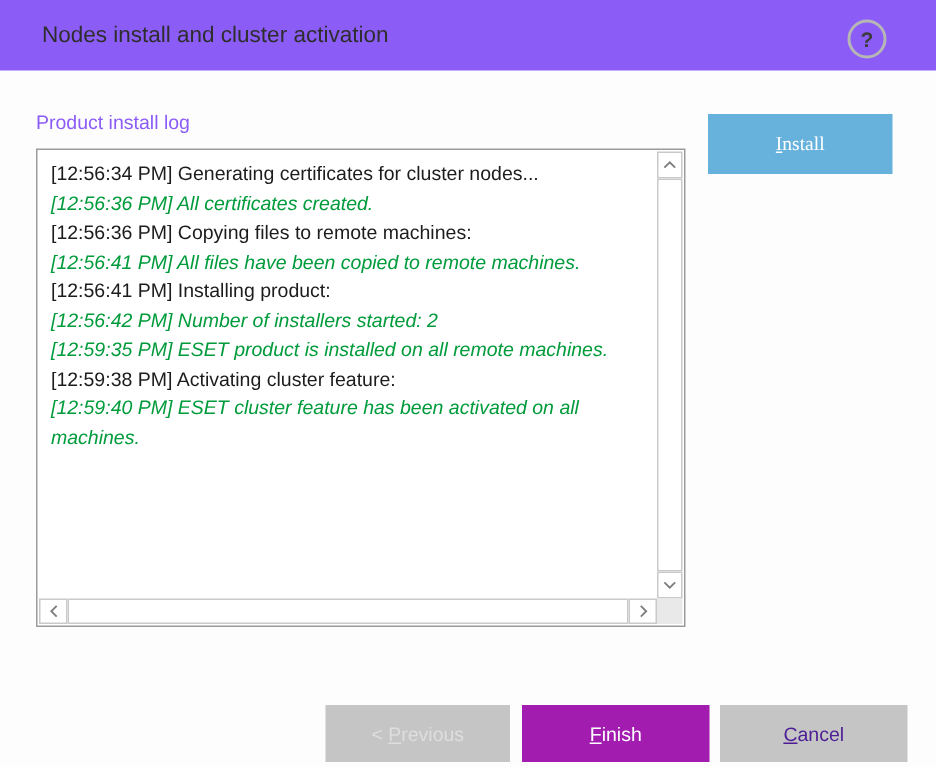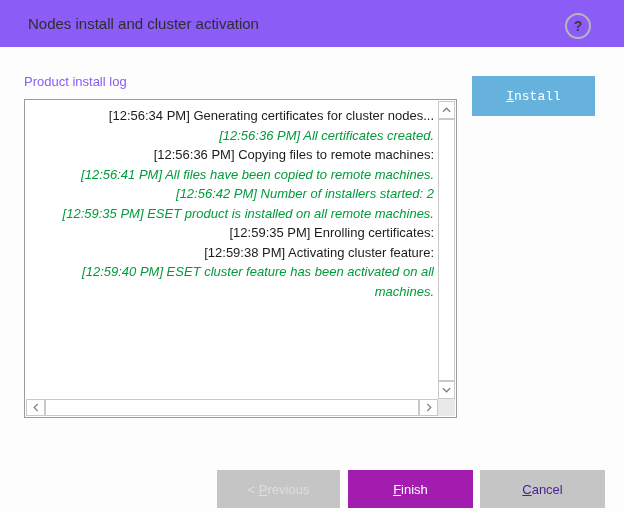--- a/index.html
+++ b/index.html
@@ -37,39 +37,38 @@
   .log-label {
     position: absolute; left: 24px; top: 74px;
     font-size: 13px; color: #8b5cf6;
   }
 
   .install-btn {
     position: absolute; left: 472px; top: 76px;
     width: 123px; height: 40px;
     background: var(--accent-blue, #66b2dd);
     border: none; color: #ffffff; font-size: 13px;
-    font-family: Liberation Mono, monospace;
+    font-family: Liberation Serif, serif;
     cursor: pointer;
   }
 
   .log-box {
     position: absolute; left: 24px; top: 99px;
     width: 433px; height: 319px;
     border: 1px solid #9b9b9b;
     background: #ffffff;
   }
   .log-viewport {
     position: absolute; left: 1px; top: 1px; right: 18px; bottom: 18px;
     overflow: hidden;
     padding: 5px 4px 0 8px;
   }
   .log-line {
     font-size: 13px;
     line-height: 19.5px;
-    text-align: right;
   }
   .log-line.info    { color: var(--info-text, #1c1c1c); }
   .log-line.success { color: var(--success-green, #009b3b); font-style: italic; }
 
   
   .vscroll {
     position: absolute; top: 1px; right: 1px; bottom: 18px; width: 17px;
     display: flex; flex-direction: column;
     background: #ffffff;
   }
@@ -124,23 +123,23 @@
 
 <button class="install-btn"><span class="accel">I</span><span>nstall</span></button>
 
 <div class="log-box">
   <div class="log-viewport" id="log-viewport">
 
   <div class="log-line info">[12:56:34 PM] Generating certificates for cluster nodes...</div>
       <div class="log-line success">[12:56:36 PM] All certificates created.</div>
       <div class="log-line info">[12:56:36 PM] Copying files to remote machines:</div>
       <div class="log-line success">[12:56:41 PM] All files have been copied to remote machines.</div>
+      <div class="log-line info">[12:56:41 PM] Installing product:</div>
       <div class="log-line success">[12:56:42 PM] Number of installers started: 2</div>
       <div class="log-line success">[12:59:35 PM] ESET product is installed on all remote machines.</div>
-      <div class="log-line info">[12:59:35 PM] Enrolling certificates:</div>
       <div class="log-line info">[12:59:38 PM] Activating cluster feature:</div>
       <div class="log-line success">[12:59:40 PM] ESET cluster feature has been activated on all machines.</div>
     </div>
 
   <div class="vscroll">
     <div class="scroll-btn">
       <svg width="9" height="6" viewBox="0 0 10 6">
           <polyline points="1,5 5,1 9,5" fill="none" stroke="#7f7f7f" stroke-width="1.4"></polyline>
         </svg>
     </div>

